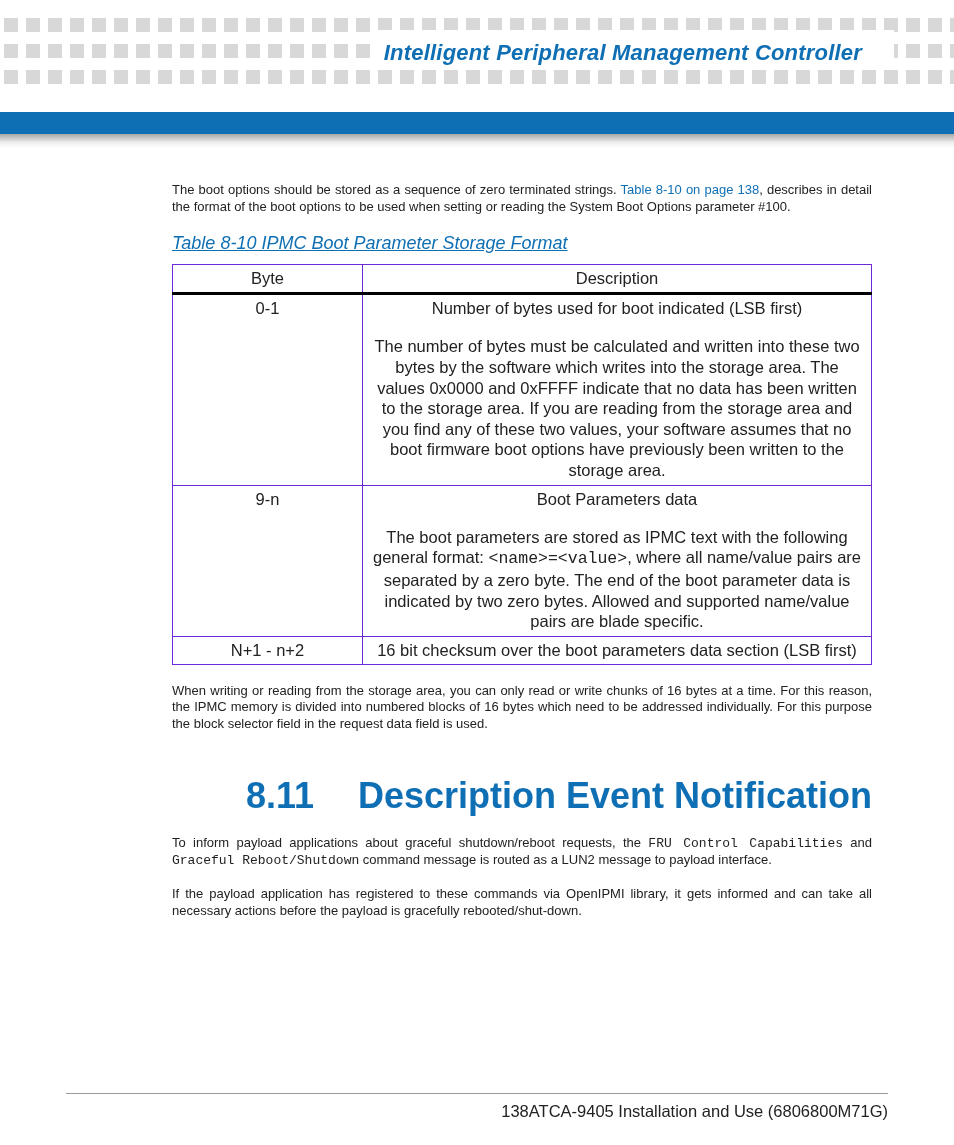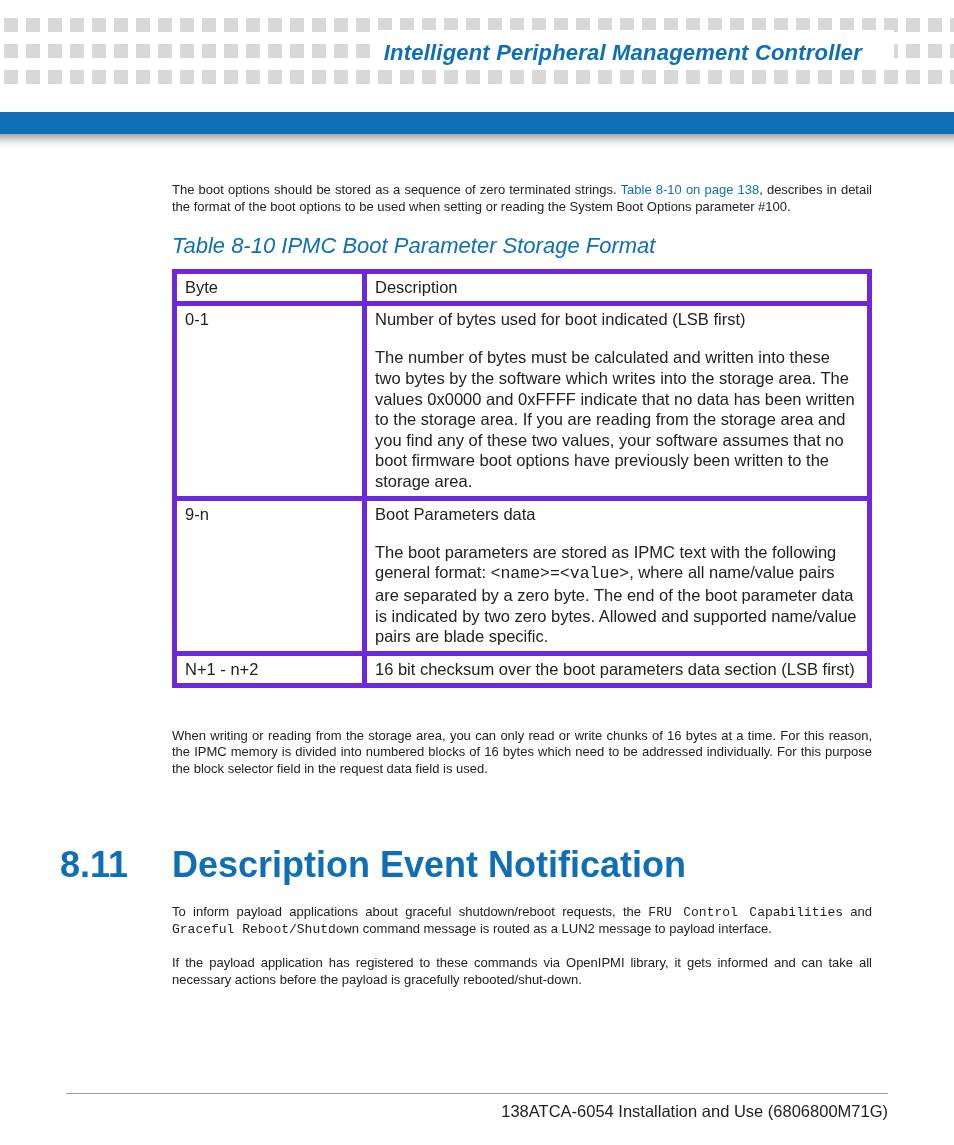--- a/index.html
+++ b/index.html
@@ -16,31 +16,31 @@
   .title-mask { position:absolute; top:30px; right:60px; width:520px; height:36px; background:#fff; }
 
   .blue-bar { position: absolute; top: 112px; left: 0; width: 954px; height: 22px; background: #0f6fb4; }
   .grey-under { position: absolute; top: 134px; left: 0; width: 954px; height: 14px; background: linear-gradient(to bottom, #a7a7a7 0%, #ececec 60%, #fff 100%); }
 
   .content { position: absolute; top: 182px; left: 172px; width: 700px; color: #222; }
   .para { font-size: 13px; line-height: 1.28; margin-bottom: 16px; text-align: justify; }
   .link { color: #0f6fb4; }
   .link-italic { font-style: italic; }
 
-  .table-caption { color: #0f6fb4; font-style: italic; font-size: 22px; margin: 18px 0 10px; }
+  .table-caption { color: #0f6fb4; font-style: italic; font-size: 18px; margin: 18px 0 10px; text-decoration: underline; }
   table.fmt { width: 700px; border-collapse: collapse; font-size: 16.5px; }
-  table.fmt th, table.fmt td { border: 5px solid #6d28d9; padding: 4px 8px; vertical-align: top; text-align: left; }
+  table.fmt th, table.fmt td { border: 1px solid #6d28d9; padding: 4px 8px; vertical-align: top; text-align: center; }
   table.fmt thead th { font-weight: 400; }
   table.fmt thead tr { border-bottom: 3px solid #000; }
   .col-byte { width: 190px; }
   td .cell-lead { display:block; margin-bottom:18px; }
   td .cell-body { display:block; line-height:1.25; }
   .mono { font-family: "Courier New", monospace; }
 
-  .section-row { display: flex; align-items: baseline; margin-top: 66px; margin-left: -112px; width: 812px; }
+  .section-row { display: flex; align-items: baseline; margin-top: 42px; margin-left: -112px; width: 812px; justify-content: flex-end; }
   .sect-num { color: #0f6fb4; font-weight: 700; font-size: 36px; width: 112px; }
   .sect-title { color: #0f6fb4; font-weight: 700; font-size: 36px; }
 
   .footer { position: absolute; bottom: 24px; left: 66px; width: 822px; border-top: 1px solid #9a9a9a; padding-top: 8px; display: flex; justify-content: flex-end; font-size: 16.5px; color: #222; }
 </style>
 </head>
 <body>
 
 <div class="page">
 
@@ -92,32 +92,32 @@
             </span>
           </td>
         </tr>
         <tr>
           <td>N+1 - n+2</td>
           <td>16 bit checksum over the boot parameters data section (LSB first)</td>
         </tr>
       </tbody>
     </table>
 
-    <p class="para" style="margin-top:40px;">When writing or reading from the storage area, you can only read or write chunks of 16 bytes at a time. For this reason, the IPMC memory is divided into numbered blocks of 16 bytes which need to be addressed individually. For this purpose the block selector field in the request data field is used.</p>
+    <p class="para" style="margin-top:18px;">When writing or reading from the storage area, you can only read or write chunks of 16 bytes at a time. For this reason, the IPMC memory is divided into numbered blocks of 16 bytes which need to be addressed individually. For this purpose the block selector field in the request data field is used.</p>
 
     <div class="section-row">
       <div class="sect-num">8.11</div>
       <div class="sect-title">Description Event Notification</div>
     </div>
 
     <p class="para" style="margin-top:18px;">
       <span>To inform payload applications about graceful shutdown/reboot requests, the </span><span class="mono">FRU Control Capabilities</span><span> and </span><span class="mono">Graceful Reboot/Shutdown</span><span> command message is routed as a LUN2 message to payload interface.</span>
     </p>
 
     <p class="para">If the payload application has registered to these commands via OpenIPMI library, it gets informed and can take all necessary actions before the payload is gracefully rebooted/shut-down.</p>
   </div>
 
   <div class="footer">
     <span>138</span>
-    <span>ATCA-6054 Installation and Use (6806800M71G)</span>
+    <span>ATCA-9405 Installation and Use (6806800M71G)</span>
   </div>
 
 </div>
 
 </body></html>

